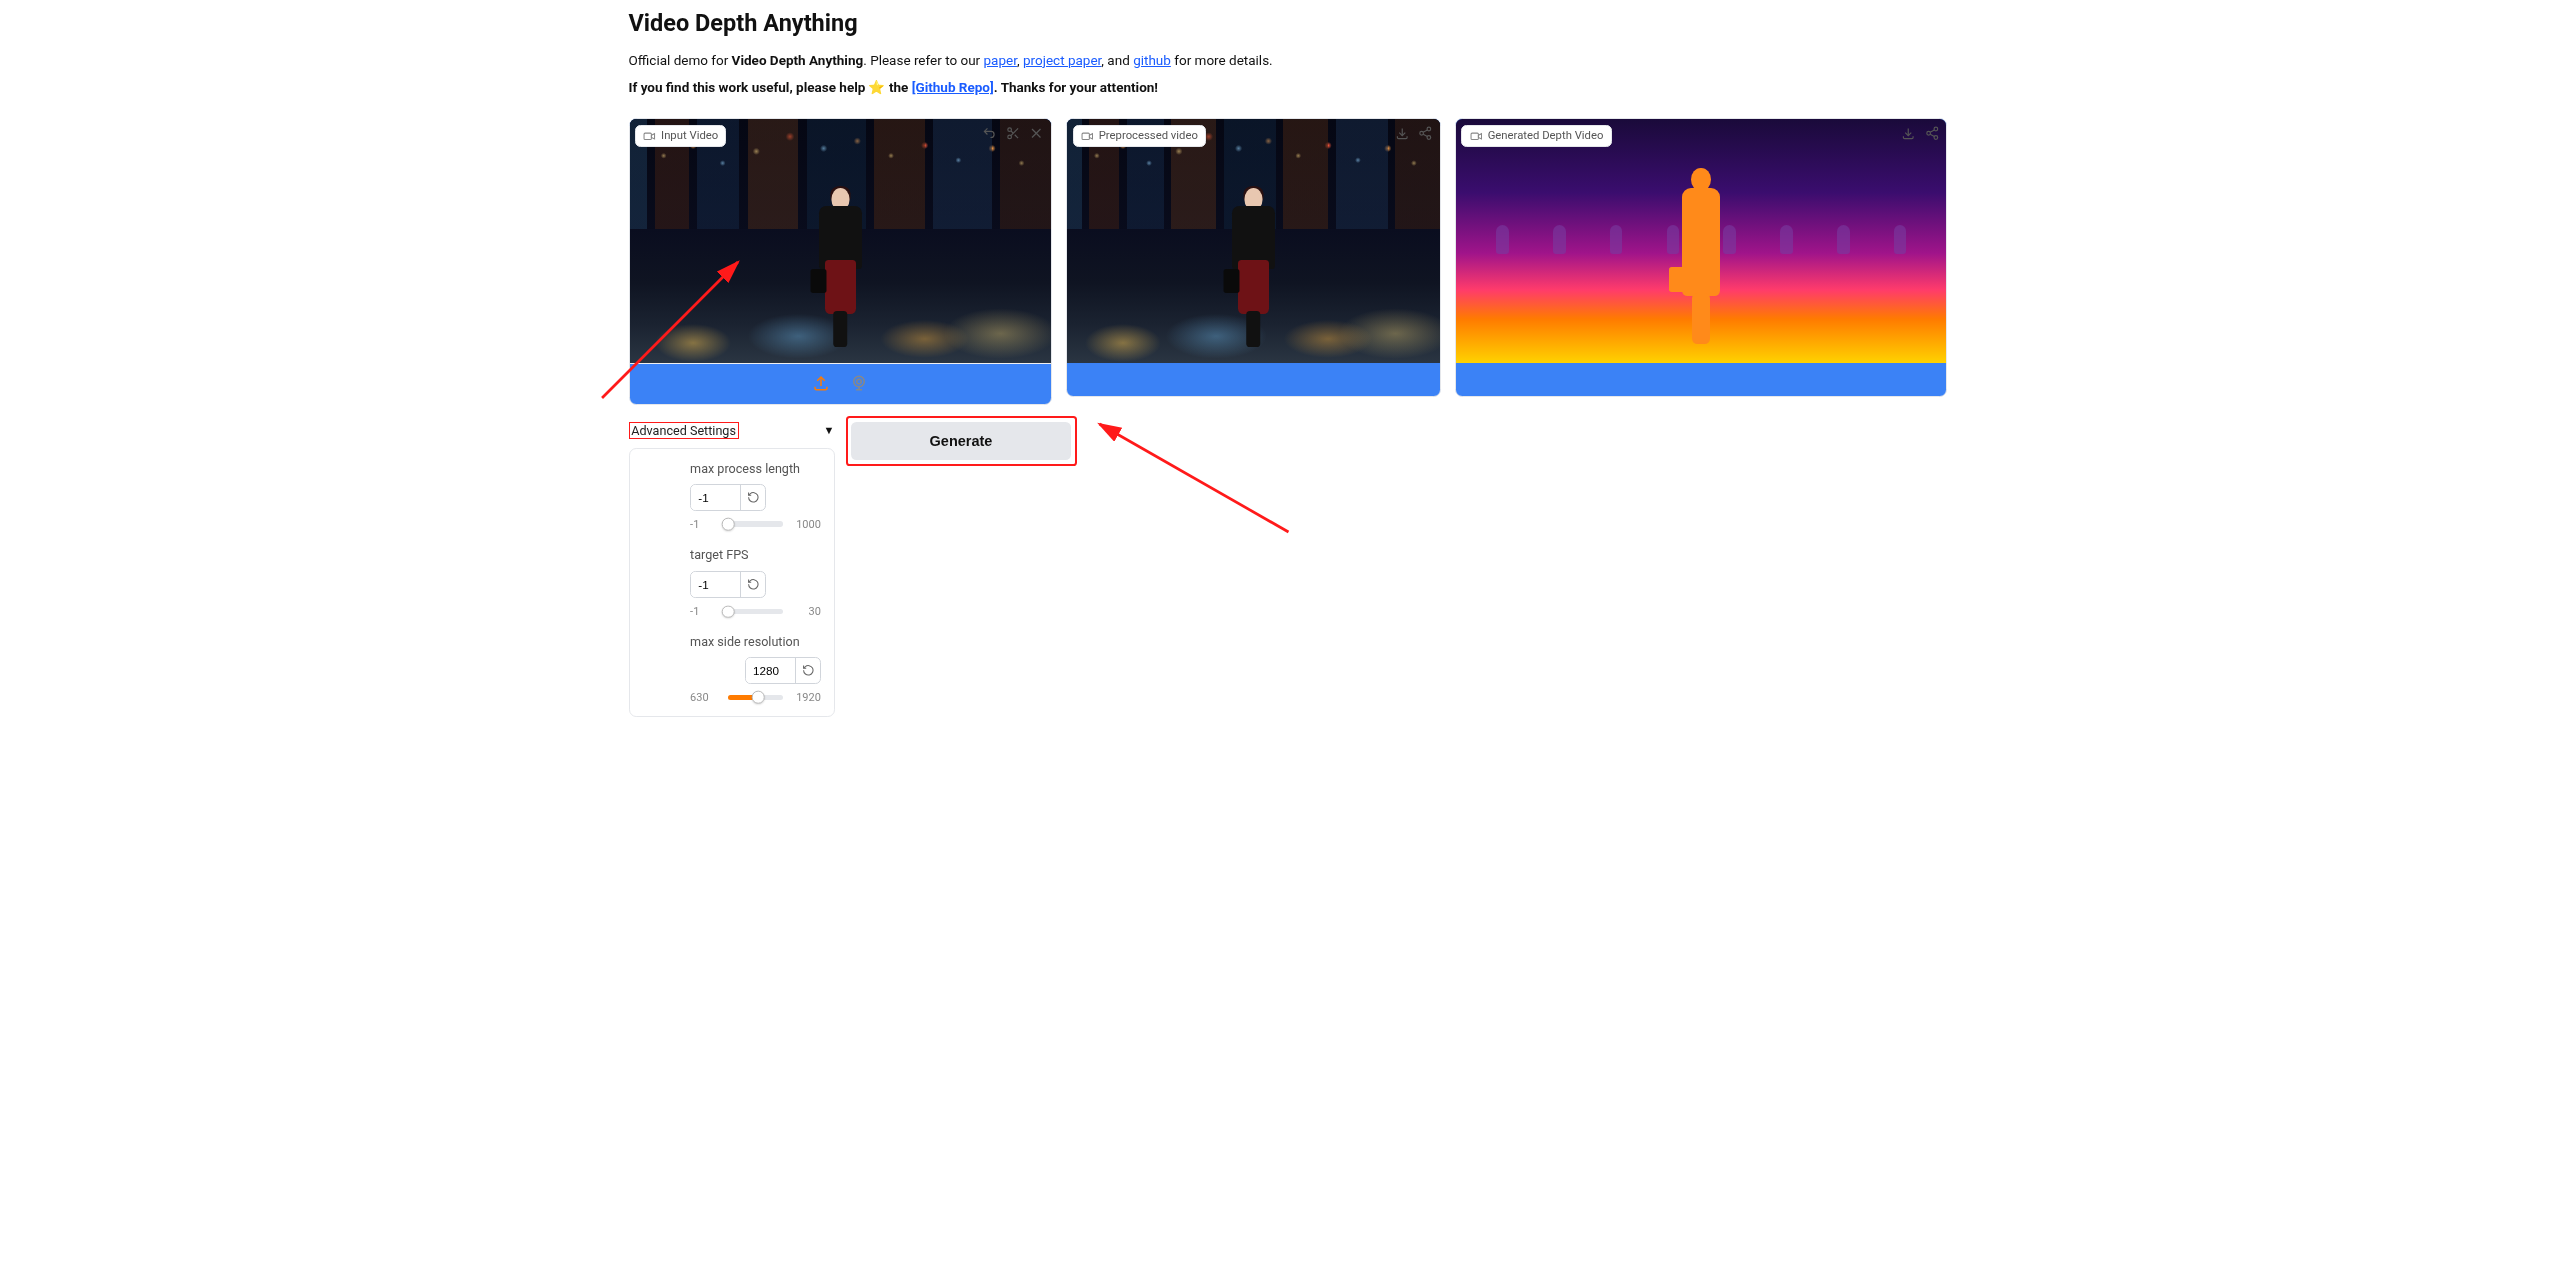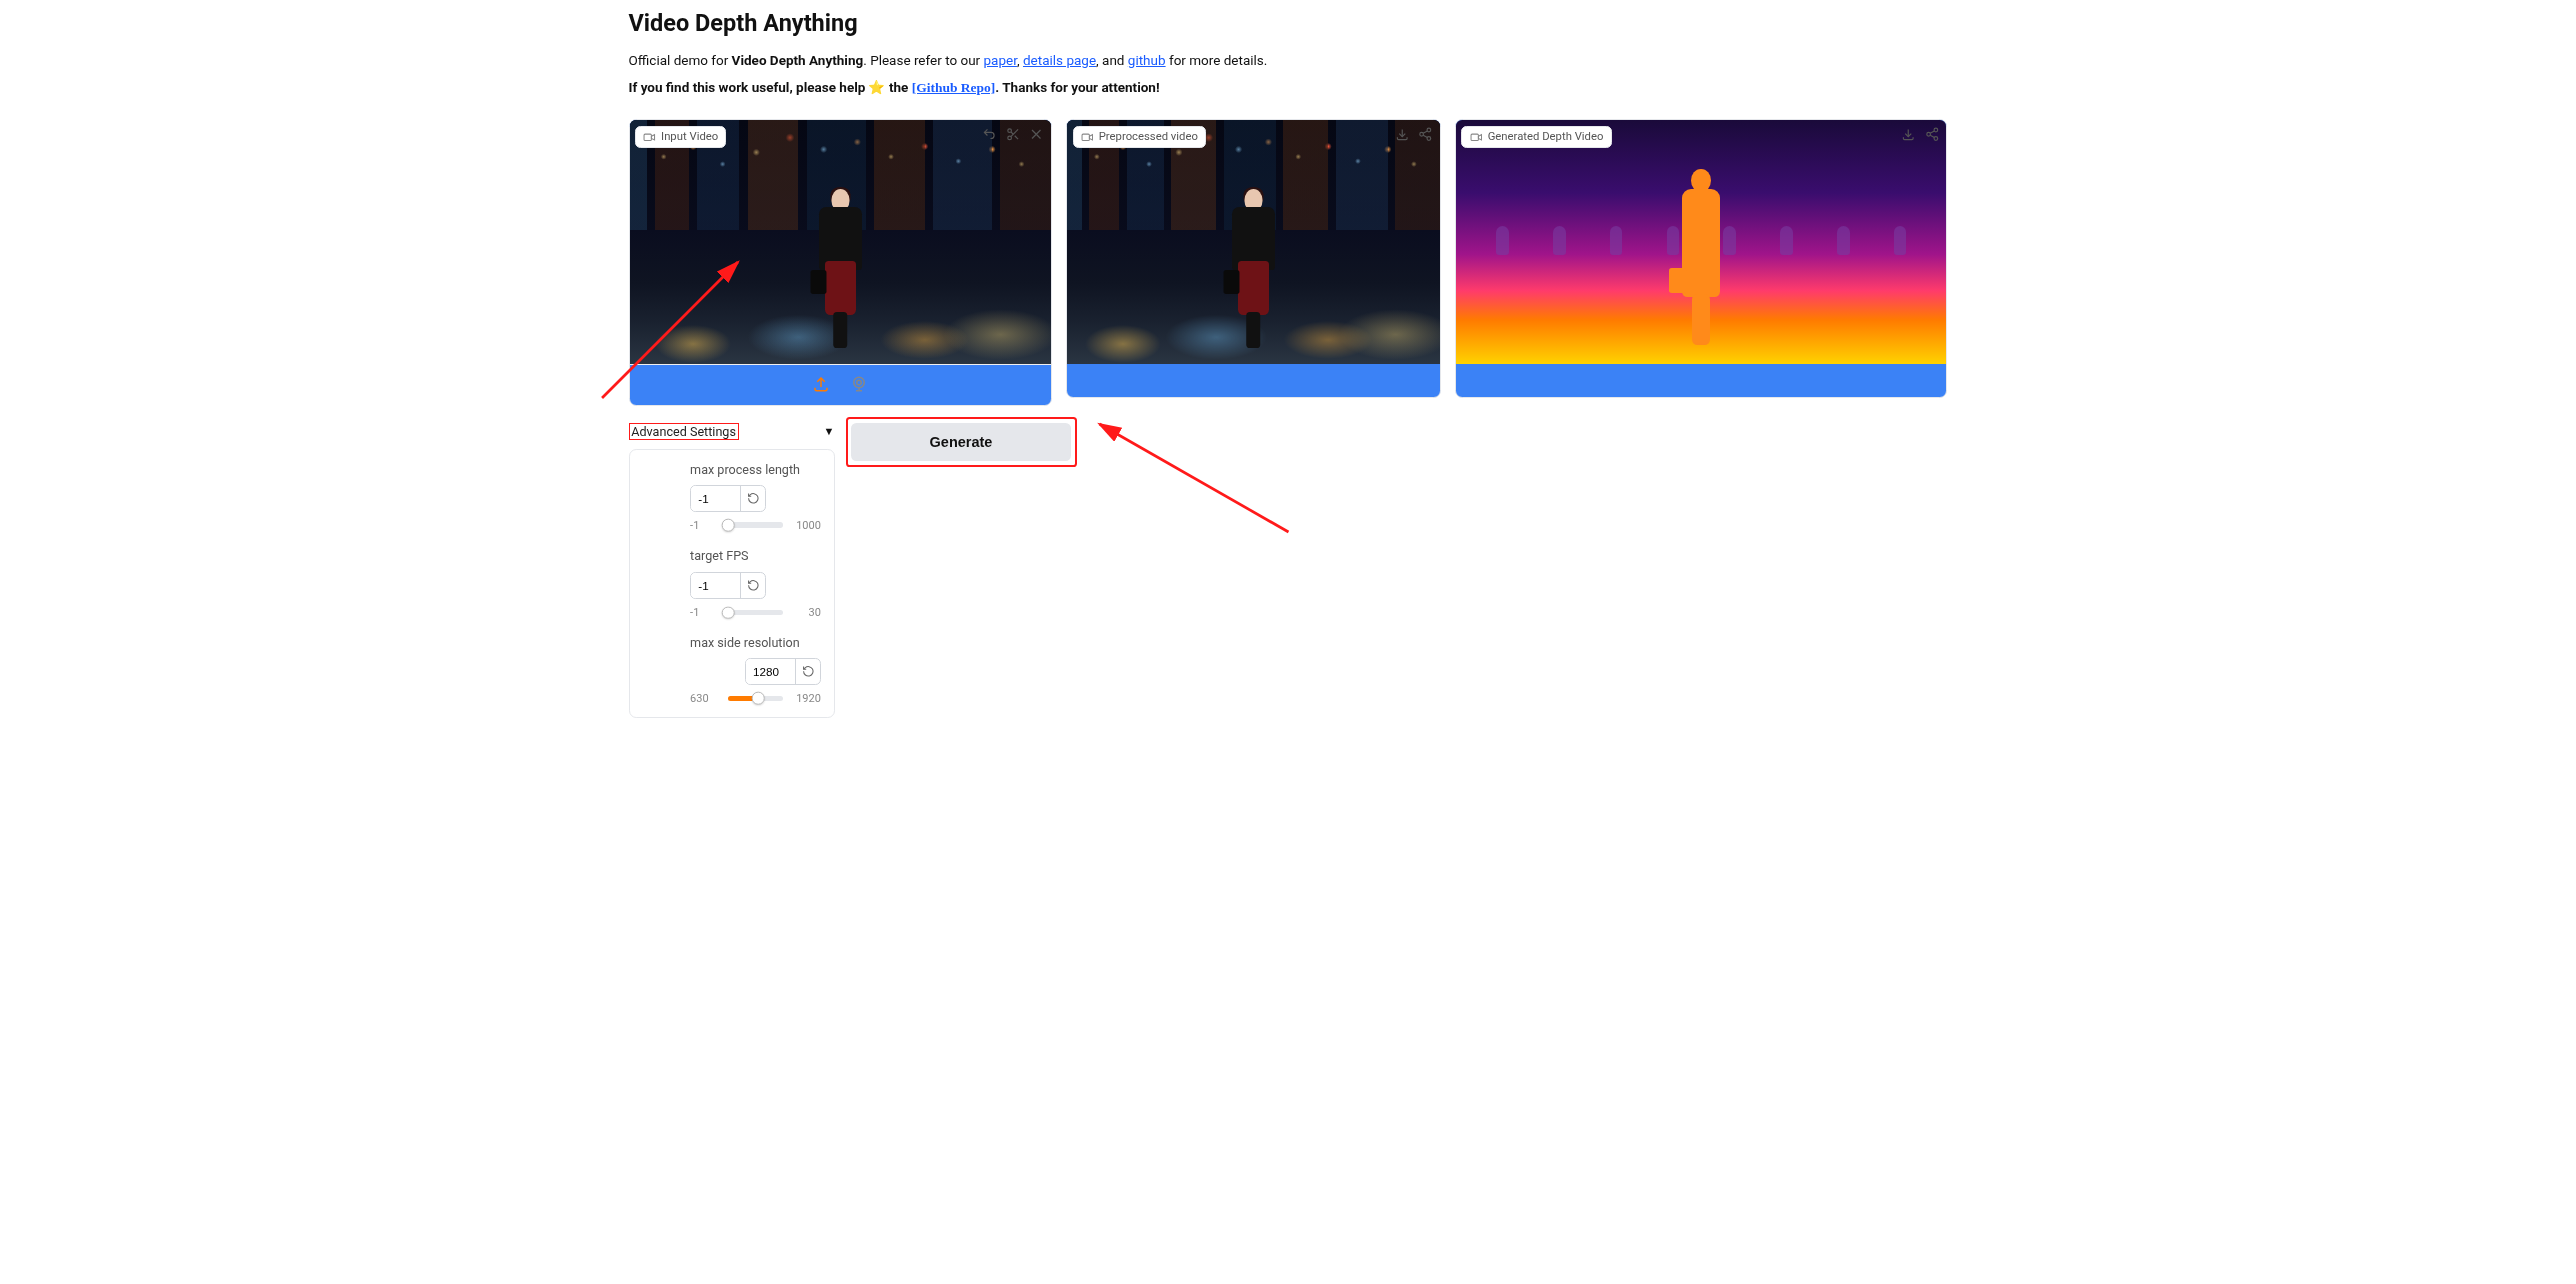--- a/index.html
+++ b/index.html
@@ -28,21 +28,21 @@
     line-height: 1.5;
     margin: 0 0 9px 0;
   }
   .intro a { color: #1a5cff; text-decoration: underline; }
   .intro b { font-weight: 700; }
   .cta {
     font-size: 13.5px;
     font-weight: 700;
     margin: 0 0 14.5px 0;
   }
-  .cta a { color: #1a5cff; text-decoration: underline; font-family: Liberation Serif, serif; }
+  .cta a { color: #1a5cff; text-decoration: underline; }
   .star { color: #f5c518; font-weight: normal; }
 
   .row { display: flex; gap: 14.5px; align-items: flex-start; }
 
   .video-card {
     border: 0.9px solid #e5e7eb;
     border-radius: 7.2px;
     position: relative;
     overflow: hidden;
     background: #3b82f6;
@@ -247,21 +247,21 @@
   .arrow { position:absolute; pointer-events:none; z-index:20; }
   .arrow svg { overflow:visible; }
 </style>
 </head>
 <body>
 
 <div class="container" style="position:relative;">
   <div class="header">
     <h1>Video Depth Anything</h1>
     <p class="intro">
-      <span>Official demo for </span><b>Video Depth Anything</b><span>. Please refer to our </span><a href="#">paper</a><span>, </span><a href="#">details page</a><span>, and </span><a href="#">github</a><span> for more details.</span>
+      <span>Official demo for </span><b>Video Depth Anything</b><span>. Please refer to our </span><a href="#">paper</a><span>, </span><a href="#">project paper</a><span>, and </span><a href="#">github</a><span> for more details.</span>
     </p>
     <p class="cta">
       <span>If you find this work useful, please help </span><span class="star">⭐</span><span> the </span><a href="#">[Github Repo]</a><span>. Thanks for your attention!</span>
     </p>
   </div>
 
   <div class="row">
 
     <div class="video-card input" style="position:relative;">
       <div class="video-label">

